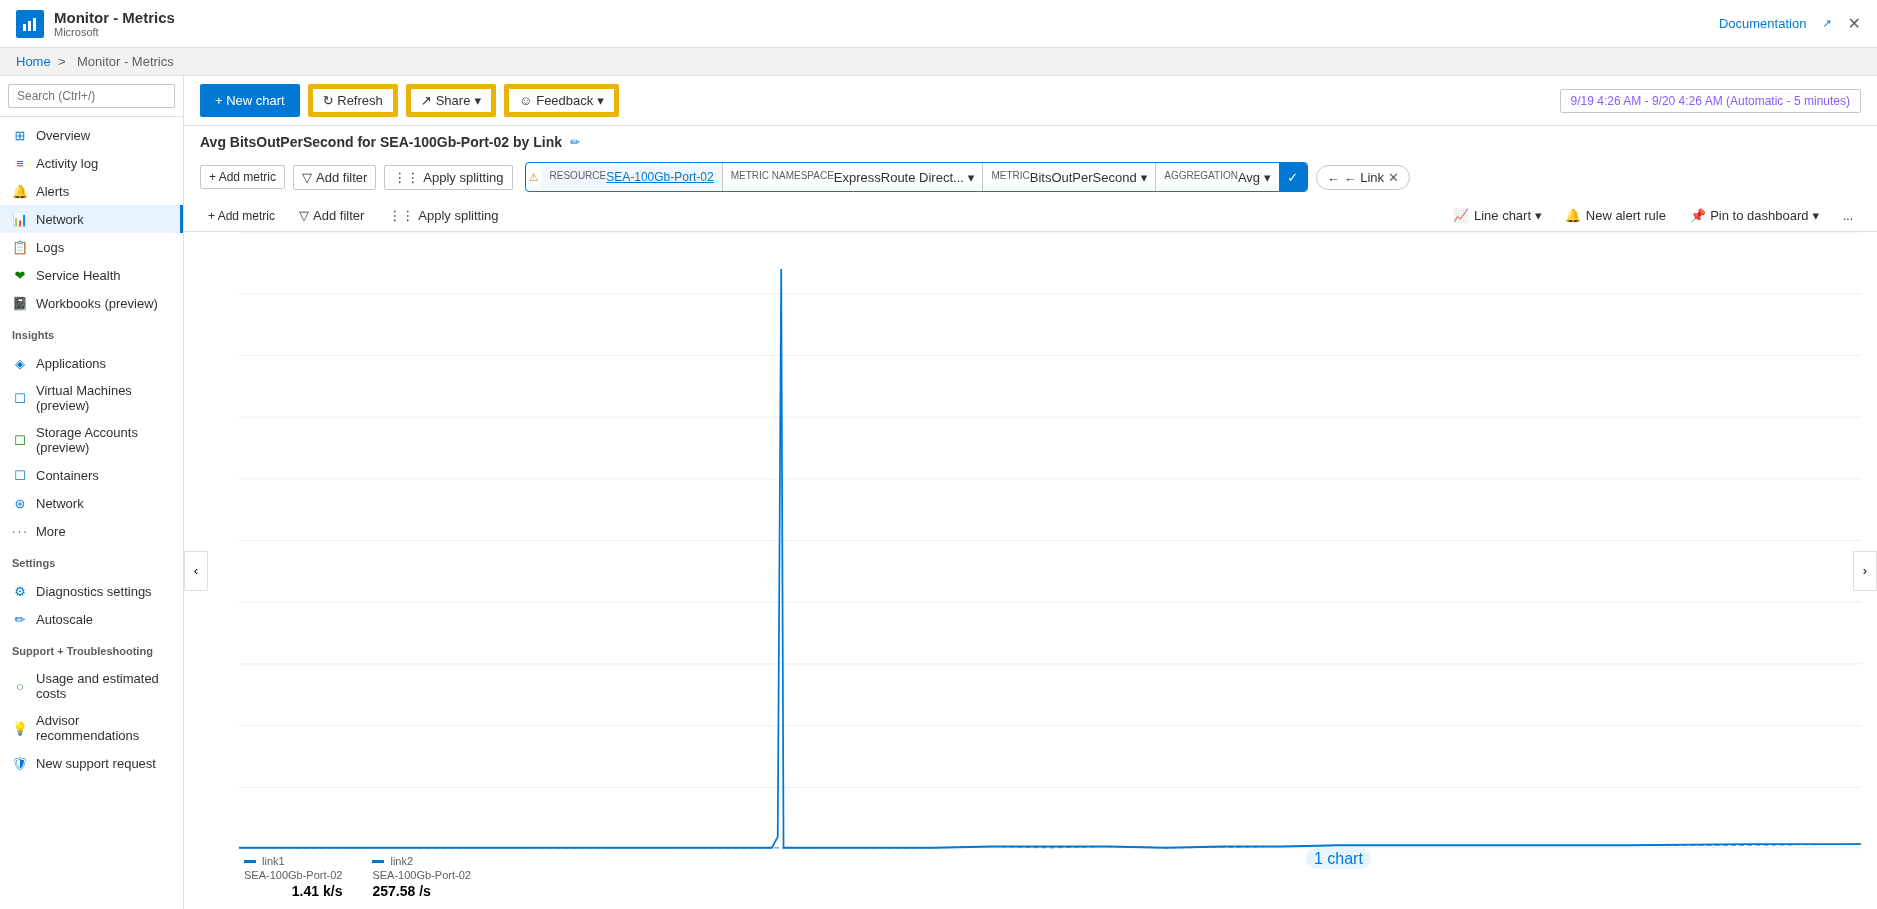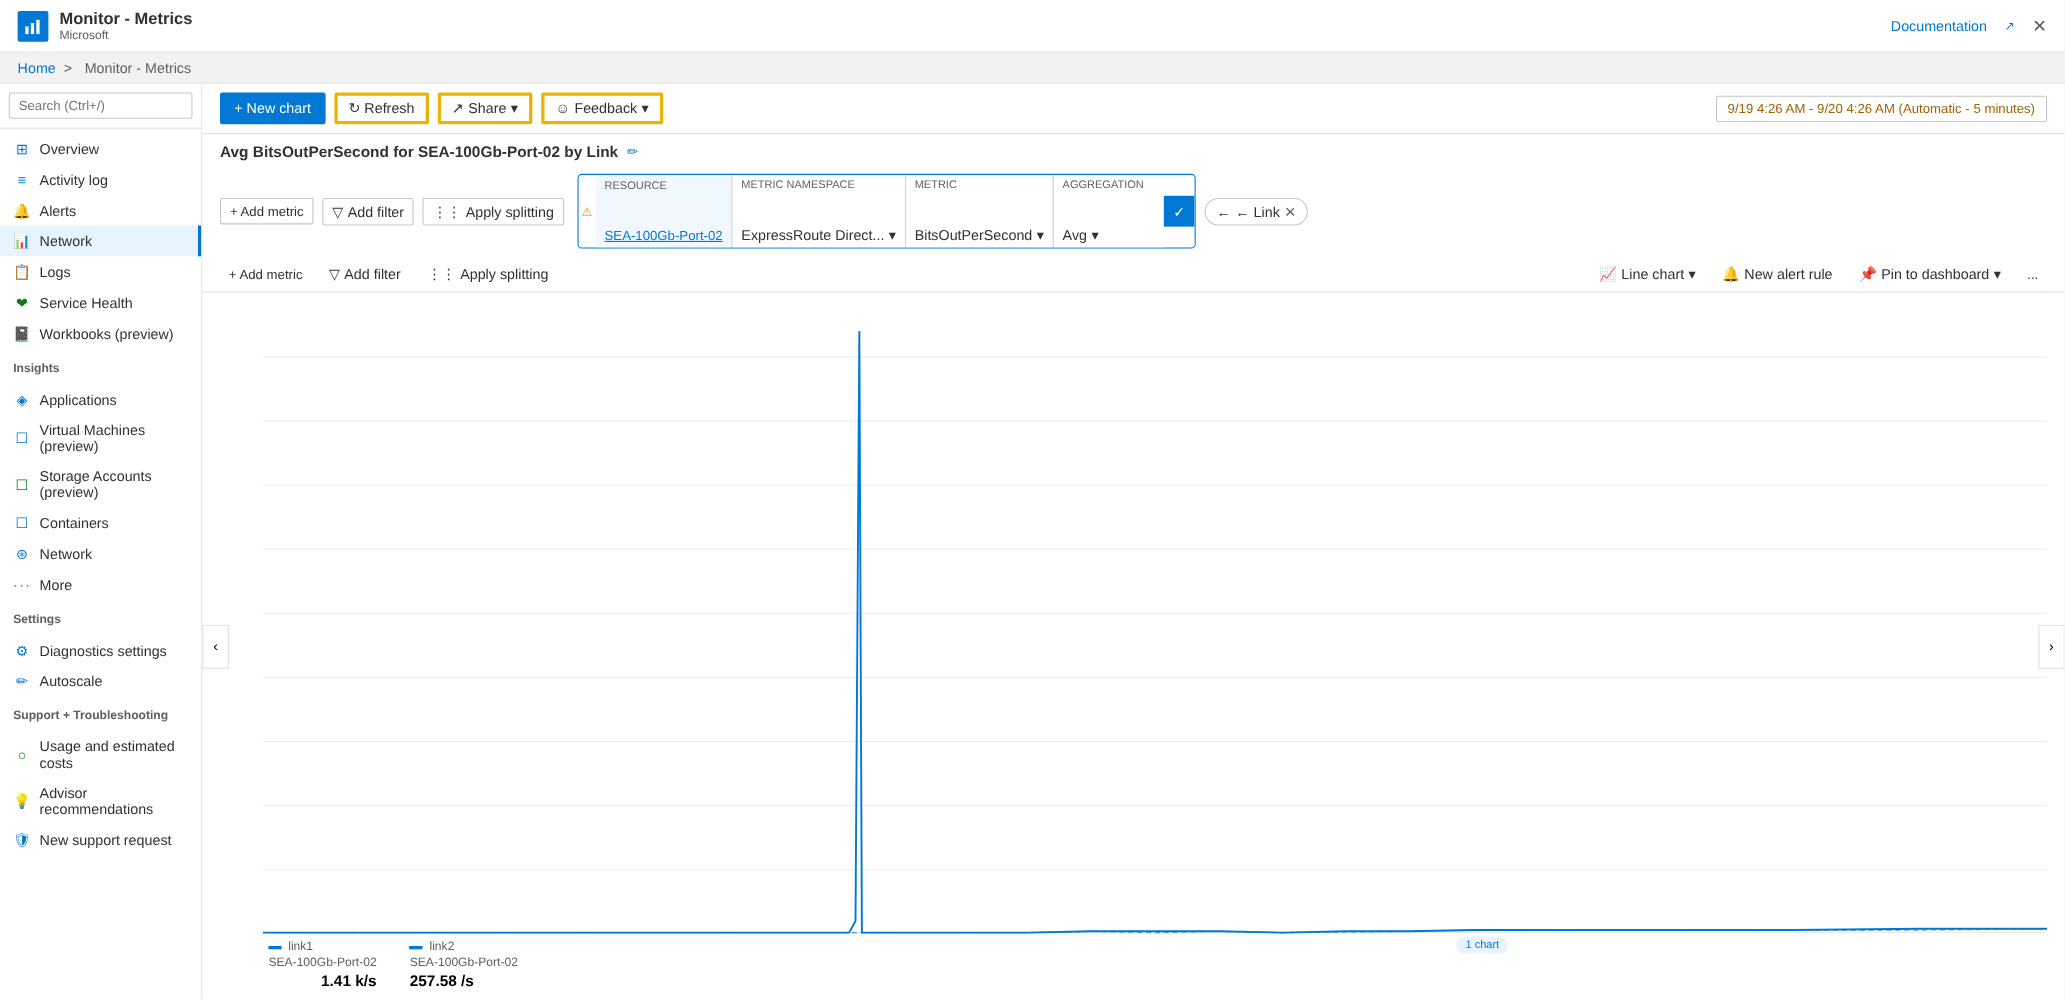--- a/index.html
+++ b/index.html
@@ -31,32 +31,32 @@
     .sidebar-search input { width: 100%; padding: 4px 8px; border: 1px solid #c8c6c4; border-radius: 2px; font-size: 12px; }
     .sidebar-section { padding: 4px 0; }
     .sidebar-item { display: flex; align-items: center; gap: 8px; padding: 6px 12px; cursor: pointer; color: #323130; }
     .sidebar-item .icon { width: 16px; height: 16px; display: flex; align-items: center; justify-content: center; flex-shrink: 0; }
     .sidebar-group-label { padding: 8px 12px 4px; font-size: 11px; color: #605e5c; font-weight: 600; text-transform: none; }
 
     
     .content { flex: 1; overflow: hidden; display: flex; flex-direction: column; background: #fff; }
 
     .toolbar { display: flex; align-items: center; gap: 8px; padding: 8px 16px; border-bottom: 1px solid #e0e0e0; background: #fff; }
-    .toolbar-btn { display: flex; align-items: center; gap: 4px; padding: 4px 10px; border: 3px solid #eab308; border-radius: 2px; background: #fff; cursor: pointer; color: #323130; font-size: 13px; }
+    .toolbar-btn { display: flex; align-items: center; gap: 4px; padding: 4px 10px; border: 5px solid #eab308; border-radius: 2px; background: #fff; cursor: pointer; color: #323130; font-size: 13px; }
     .toolbar-btn.primary { background: #0078d4; color: white; border-color: #0078d4; }
     .toolbar-right { margin-left: auto; }
-    .time-range-btn { display: flex; align-items: center; gap: 4px; padding: 4px 10px; border: 1px solid #c8c6c4; border-radius: 2px; background: #fff; cursor: pointer; font-size: 12px; color: #a16207; margin-left: 10px; }
+    .time-range-btn { display: flex; align-items: center; gap: 4px; padding: 4px 10px; border: 1px solid #c8c6c4; border-radius: 2px; background: #fff; cursor: pointer; font-size: 12px; color: #8b5cf6; margin-left: 10px; }
 
     .chart-header { padding: 8px 16px; display: flex; align-items: center; gap: 8px; }
     .chart-title { font-size: 14px; font-weight: 600; color: #323130; }
     .edit-icon { color: #0078d4; cursor: pointer; font-size: 12px; }
 
     .metric-row { padding: 4px 16px 8px; display: flex; align-items: center; gap: 8px; flex-wrap: wrap; }
     .metric-selector { display: flex; align-items: center; gap: 0; border: 1px solid #0078d4; border-radius: 4px; overflow: hidden; }
-    .metric-field { display: flex; flex-direction: column; padding: 4px 8px; background: #fff; min-width: 100px; gap: 32px; }
+    .metric-field { display: flex; flex-direction: row; padding: 4px 8px; background: #fff; min-width: 100px; }
     .metric-field-label { font-size: 10px; color: #605e5c; text-transform: uppercase; }
     .metric-field-value { font-size: 12px; color: #323130; display: flex; align-items: center; gap: 4px; }
     .metric-field-divider { width: 1px; background: #c8c6c4; align-self: stretch; }
     .metric-check { width: 28px; height: 28px; background: #0078d4; display: flex; align-items: center; justify-content: center; color: white; cursor: pointer; border: none; }
     .resource-field { background: #f0f7ff; }
     .metric-action-btn { display: flex; align-items: center; gap: 4px; padding: 4px 8px; border: 1px solid #c8c6c4; border-radius: 2px; background: #fff; cursor: pointer; font-size: 12px; color: #323130; }
 
     .chart-controls { display: flex; align-items: center; justify-content: space-between; padding: 4px 16px; border-bottom: 1px solid #e0e0e0; }
     .chart-controls-left { display: flex; gap: 8px; }
     .chart-control-btn { display: flex; align-items: center; gap: 4px; padding: 4px 8px; background: #fff; border: none; cursor: pointer; font-size: 12px; color: #323130; }
@@ -364,18 +364,18 @@
           <div style="display:flex;flex-direction:column;gap:2px;">
             <div style="display:flex;align-items:center;gap:6px;">
               <div style="width:12px;height:3px;background:#0078d4;border-top:1px dashed #0078d4;"></div>
               <span style="font-size:11px;color:#605e5c;">link2</span>
             </div>
             <span style="font-size:11px;color:#605e5c;">SEA-100Gb-Port-02</span>
             <span style="font-size:14px;font-weight:600;">257.58 /s</span>
           </div>
         </div>
         <div style="position:absolute;right:-900px;top:-5px;">
-          <span style="background:#e8f4fd;color:#0078d4;border-radius:10px;padding:2px 8px;font-size:10px;margin-left:11px;">1 chart</span>
+          <span style="background:#e8f4fd;color:#0078d4;border-radius:10px;padding:2px 8px;font-size:16px;margin-left:11px;">1 chart</span>
         </div>
       </div>
     </div>
   </div>
 </div>
 
 </body></html>

